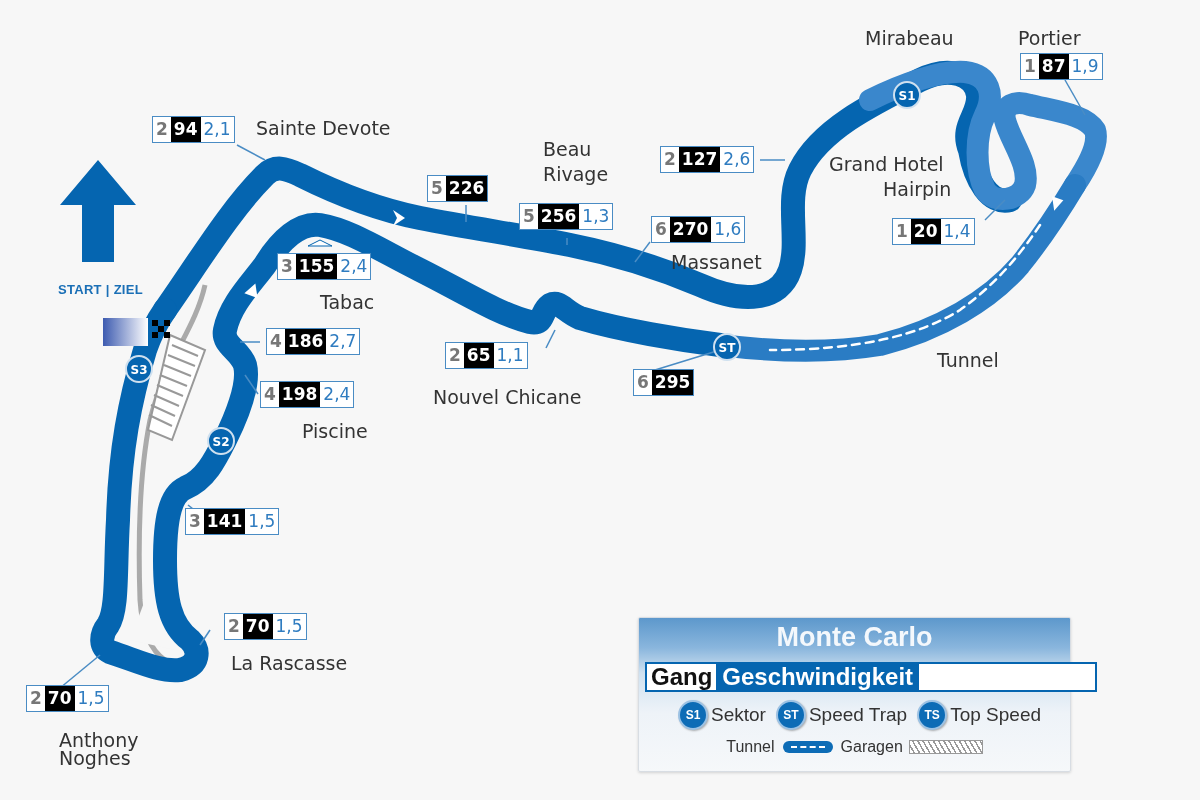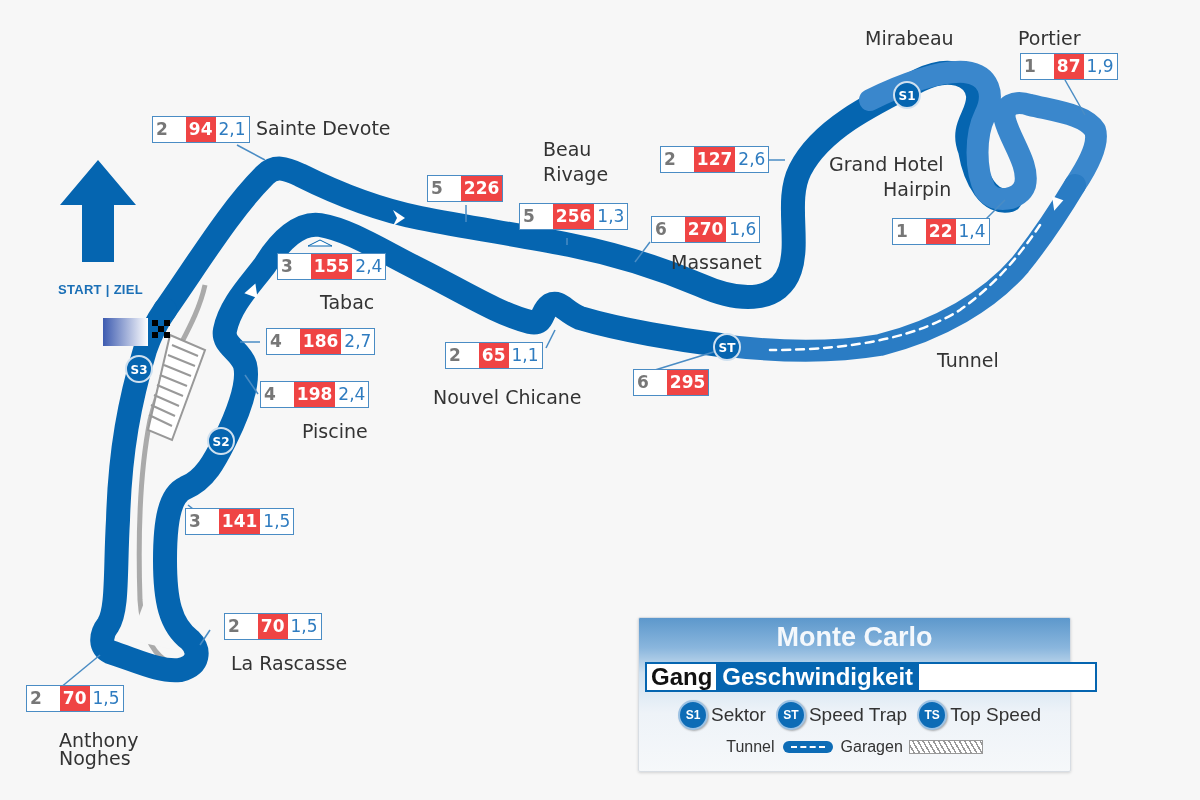--- a/index.html
+++ b/index.html
@@ -2,21 +2,21 @@
 <html><head>
 <meta charset="utf-8">
 <style>
   html,body{margin:0;padding:0;}
   body{width:1200px;height:800px;background:#f7f7f7;position:relative;overflow:hidden;font-family:"DejaVu Sans","Liberation Sans",sans-serif;}
   #map{position:absolute;left:0;top:0;width:1200px;height:800px;}
   .lbl{position:absolute;font-size:19px;color:#333;line-height:25px;white-space:nowrap;}
   .stat{position:absolute;display:flex;height:27px;border:1.5px solid #4a8cc4;background:#fff;box-sizing:border-box;font-family:"DejaVu Sans","Liberation Sans",sans-serif;font-weight:bold;font-size:17px;line-height:24px;}
   .stat span{display:block;padding:0 3px;}
   .stat .g{color:#777;}
-  .stat .s{background:#ef4444;color:#fff;margin-left:15px;}
+  .stat .s{background:#000000;color:#fff;}
   .stat .q{color:#2f7cc0;font-weight:normal;}
   .start{position:absolute;left:22px;top:282px;font-family:Liberation Sans, sans-serif;font-weight:bold;font-size:13px;color:#1a6fb6;letter-spacing:0.3px;margin-left:36px;}
   .legend{position:absolute;left:638px;top:617px;width:433px;height:155px;border-radius:2px;box-sizing:border-box;border:1px solid #d8dde3;
     background:linear-gradient(#5d98cc 0px,#8ab6dd 30px,#cfe1f0 55px,#eef3f8 95px,#f6f8fa 155px);box-shadow:0 1px 3px rgba(0,0,0,0.15);padding-left:16px;}
   .legend .title{position:absolute;left:0;right:0;top:4px;text-align:center;font-family:"Liberation Sans",sans-serif;font-weight:bold;font-size:27px;color:#f4f8fc;}
   .legend .bar{position:absolute;left:6px;top:44px;width:452px;height:30px;border:2px solid #0565b0;background:#fff;box-sizing:border-box;display:flex;font-family:"Liberation Sans",sans-serif;font-size:24px;line-height:26px;}
   .legend .bar span{display:block;padding:0 4px;}
   .legend .bar .g{color:#111;font-weight:bold;}
   .legend .bar .s{background:#0565b0;color:#fff;font-weight:bold;padding:0 6px;}
   .legend .bar .q{color:#1a6fb6;}
@@ -158,21 +158,21 @@
     <span class="s">127</span>
     <span class="q">2,6</span>
 </div>
 <div class="stat" style="left:1020px;top:53px">
   <span class="g">1</span>
     <span class="s">87</span>
     <span class="q">1,9</span>
 </div>
 <div class="stat" style="left:892px;top:218px">
   <span class="g">1</span>
-    <span class="s">22</span>
+    <span class="s">20</span>
     <span class="q">1,4</span>
 </div>
 <div class="stat" style="left:633px;top:369px">
   <span class="g">6</span>
     <span class="s">295</span>
 </div>
 <div class="stat" style="left:445px;top:342px">
   <span class="g">2</span>
     <span class="s">65</span>
     <span class="q">1,1</span>

